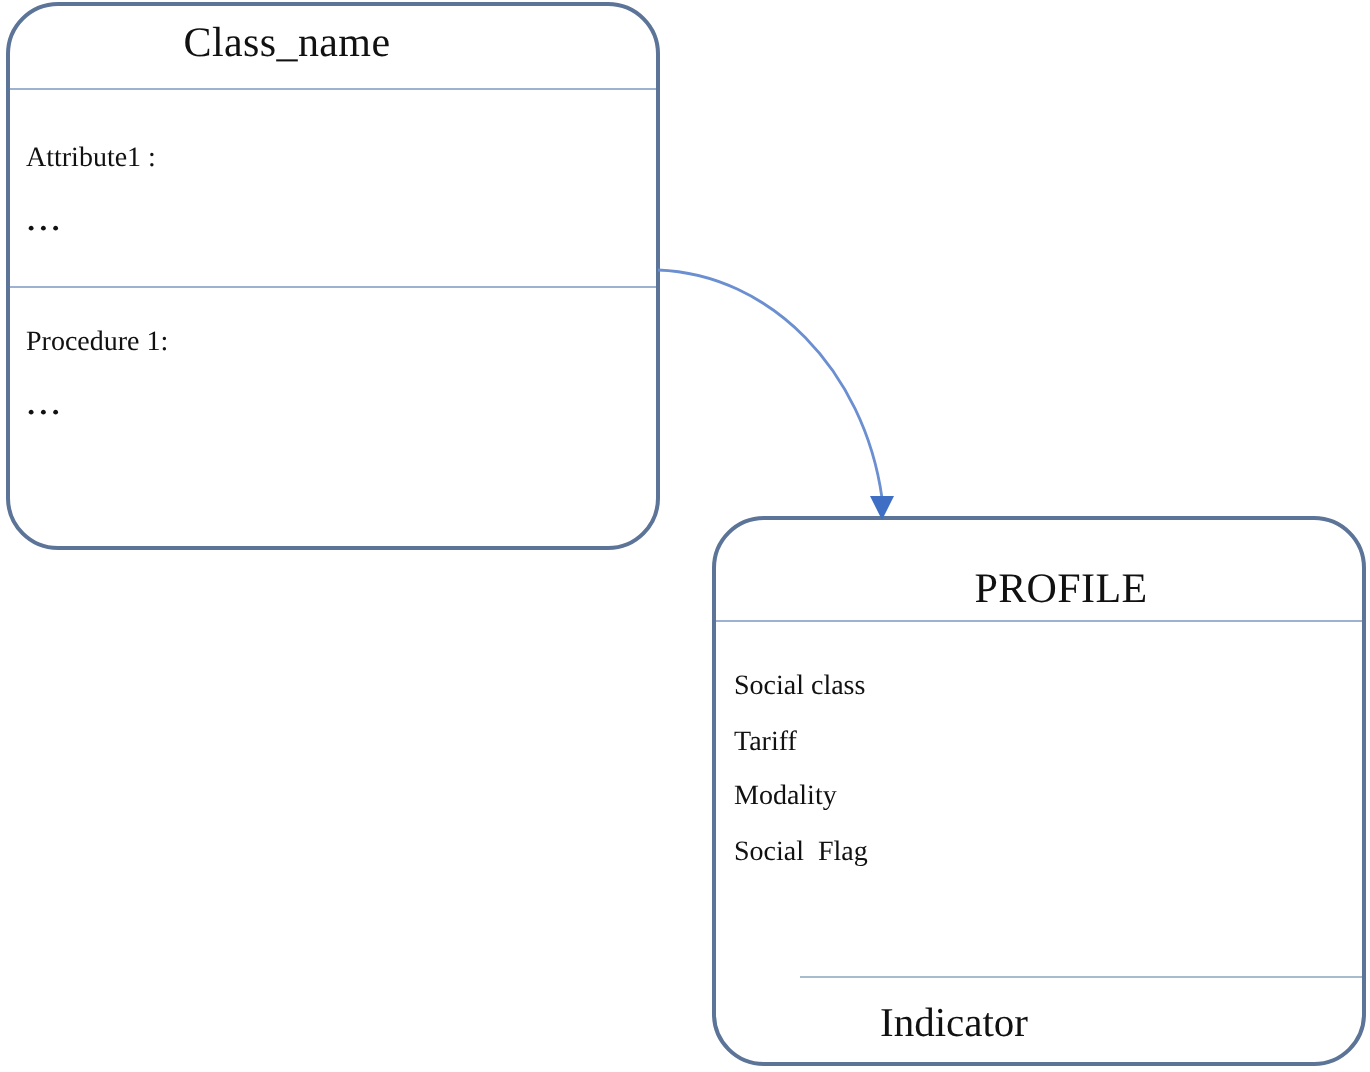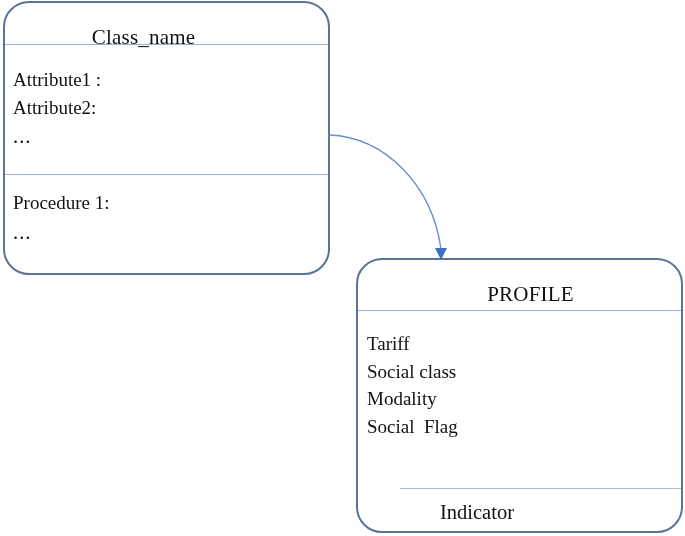--- a/index.html
+++ b/index.html
@@ -72,49 +72,49 @@
     letter-spacing: 0.2px;
   }
 
   .member-list {
     list-style: none;
     margin: 0;
     padding: 0;
   }
 
   .member-item {
-    font-size: 19px;
+    font-size: 14px;
     line-height: 27.5px;
     white-space: pre;
   }
 
   .member-item.ellipsis {
     font-size: 20.5px;
     line-height: 30px;
     letter-spacing: 1px;
   }
 
   
   #left-title-compartment {
     top: 0;
     height: 41px;
-    padding-top: 24px;
+    padding-top: 8px;
   }
   #left-title-compartment .class-title {
     padding-right: 46px;
   }
 
   #left-attributes-compartment {
     top: 41px;
     height: 115px;
     padding: 21px 0 0 8px;
   }
 
   #left-procedures-compartment {
-    top: 171px;
+    top: 140px;
     height: 118px;
     padding: 14px 0 0 8px;
   }
 
   
   #profile-title-compartment {
     top: 0;
     height: 50px;
     padding-top: 24px;
   }
@@ -156,21 +156,20 @@
 
   <div class="class-box" id="class-box-left">
 
     <div class="compartment" id="left-title-compartment">
       <div class="class-title">Class_name</div>
     </div>
 
     <div class="compartment divider-top" id="left-attributes-compartment">
       <ul class="member-list">
         <li class="member-item">Attribute1 :</li>
-        <li class="member-item">Attribute2:</li>
         <li class="member-item ellipsis">...</li>
       </ul>
     </div>
 
     <div class="compartment divider-top" id="left-procedures-compartment">
       <ul class="member-list">
         <li class="member-item">Procedure 1:</li>
         <li class="member-item ellipsis">...</li>
       </ul>
     </div>
@@ -178,22 +177,22 @@
   </div>
 
   <div class="class-box" id="class-box-profile">
 
     <div class="compartment" id="profile-title-compartment">
       <div class="class-title">PROFILE</div>
     </div>
 
     <div class="compartment divider-top" id="profile-attributes-compartment">
       <ul class="member-list">
+        <li class="member-item">Social class</li>
         <li class="member-item">Tariff</li>
-        <li class="member-item">Social class</li>
         <li class="member-item">Modality</li>
         <li class="member-item">Social  Flag</li>
       </ul>
     </div>
 
     <div class="compartment divider-top-soft" id="profile-footer-compartment">
       <div class="member-item">Indicator</div>
     </div>
 
   </div>

